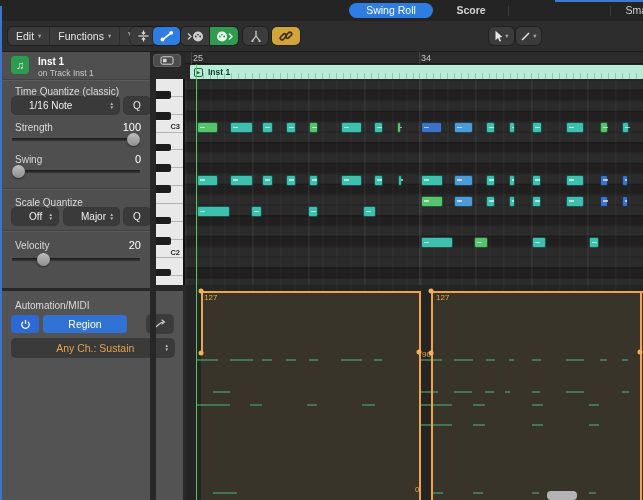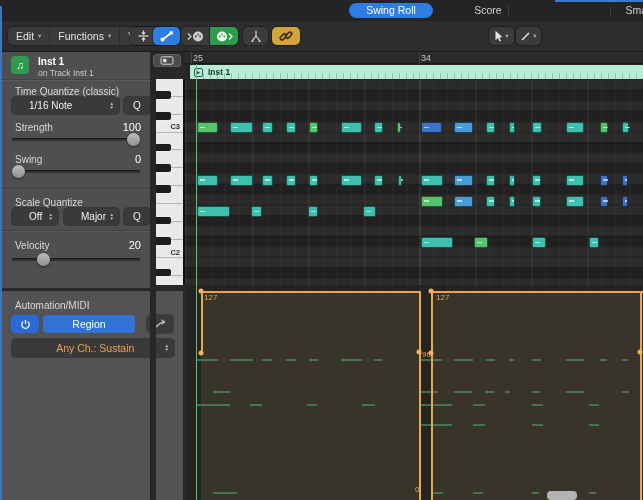--- a/index.html
+++ b/index.html
@@ -42,21 +42,21 @@
   .dd.center .dd-label{text-align:center;}
   .dd-chev{display:flex;flex-direction:column;align-items:center;margin-left:3px;}
   .dd-chev i{font-size:4.5px;line-height:4px;color:#c2c2c2;}
   .qbtn{position:absolute;width:26px;height:17px;background:#3a3a3a;border-radius:4px;color:#ececec;font-size:10px;text-align:center;line-height:17px;box-shadow:0 0 0 1px rgba(0,0,0,.3);}
   .slider{position:absolute;left:10px;width:128px;height:3px;background:#323232;border-radius:2px;box-shadow:inset 0 1px 1px rgba(0,0,0,.5);}
   .thumb{position:absolute;top:-5px;width:13px;height:13px;border-radius:50%;background:linear-gradient(#bdbdbd,#8f8f8f);box-shadow:0 1px 2px rgba(0,0,0,.5);}
   
   #automation-panel{position:absolute;left:2px;top:291px;width:181px;height:209px;background:#535353;z-index:4;}
   #ap-title{position:absolute;left:13px;top:9px;font-size:10px;color:#d9d9d9;}
   #ap-power{position:absolute;left:9px;top:24px;width:28px;height:18px;background:#2d69d6;border-radius:4px;display:flex;align-items:center;justify-content:center;}
-  #ap-region{position:absolute;left:41px;top:24px;width:92px;height:18px;background:#3173d4;border-radius:4px;color:#fff;font-size:10.5px;text-align:center;line-height:18px;}
+  #ap-region{position:absolute;left:41px;top:24px;width:84px;height:18px;background:#3173d4;border-radius:4px;color:#fff;font-size:10.5px;text-align:center;line-height:18px;}
   #ap-arrow{position:absolute;left:145px;top:24px;width:26px;height:18px;background:#3b3b3b;border-radius:4px;display:flex;align-items:center;justify-content:center;box-shadow:0 0 0 1px rgba(0,0,0,.25);}
   #ap-dd{left:10px;top:48px;width:162px;height:18px;}
   #ap-dd .dd-label{color:#e8a14d;font-size:10.5px;}
   
   #keys-top-btn{position:absolute;left:153px;top:54px;width:28px;height:13px;background:#4c4c4c;border:1px solid #5e5e5e;border-radius:3px;display:flex;align-items:center;justify-content:center;z-index:6;box-sizing:border-box;}
   
   #editor{position:absolute;left:185px;top:52px;width:458px;height:448px;background:#262626;overflow:hidden;}
   #ruler{position:absolute;left:0;top:0;width:458px;height:12px;background:#2b2b2b;border-bottom:1px solid #191919;box-sizing:border-box;}
   .rmark{position:absolute;top:1px;font-size:9px;color:#c6c6c6;}
   .rtick{position:absolute;top:0;width:1px;height:12px;background:#454545;}
@@ -92,21 +92,21 @@
   #keys-gap{position:absolute;left:150px;top:52px;width:6px;height:448px;background:#272727;z-index:4;}
   svg{display:block;}
 </style>
 </head>
 <body>
 
 <div id="tabbar">
   <div class="tab-divider" style="left:508px"></div>
   <div class="tab-divider" style="left:610px"></div>
 <div class="tab active" style="left: 349px; width: 84px;">Swing Roll</div>
-    <div class="tab " style="left: 458px; width: 60px;">Score</div>
+    <div class="tab " style="left: 441px; width: 60px; font-weight: bold;">Score</div>
     <div class="tab " style="left: 614px; width: 60px;">Smart T</div>
   </div>
 <div id="topright-accent"></div>
 <div id="left-accent"></div>
 
 <div id="toolbar">
   <div class="menu-group">
       <div class="menu-btn">
         <div style="display: inline;">Edit</div>
         <div class="chev" style="display: inline;">▾</div>

